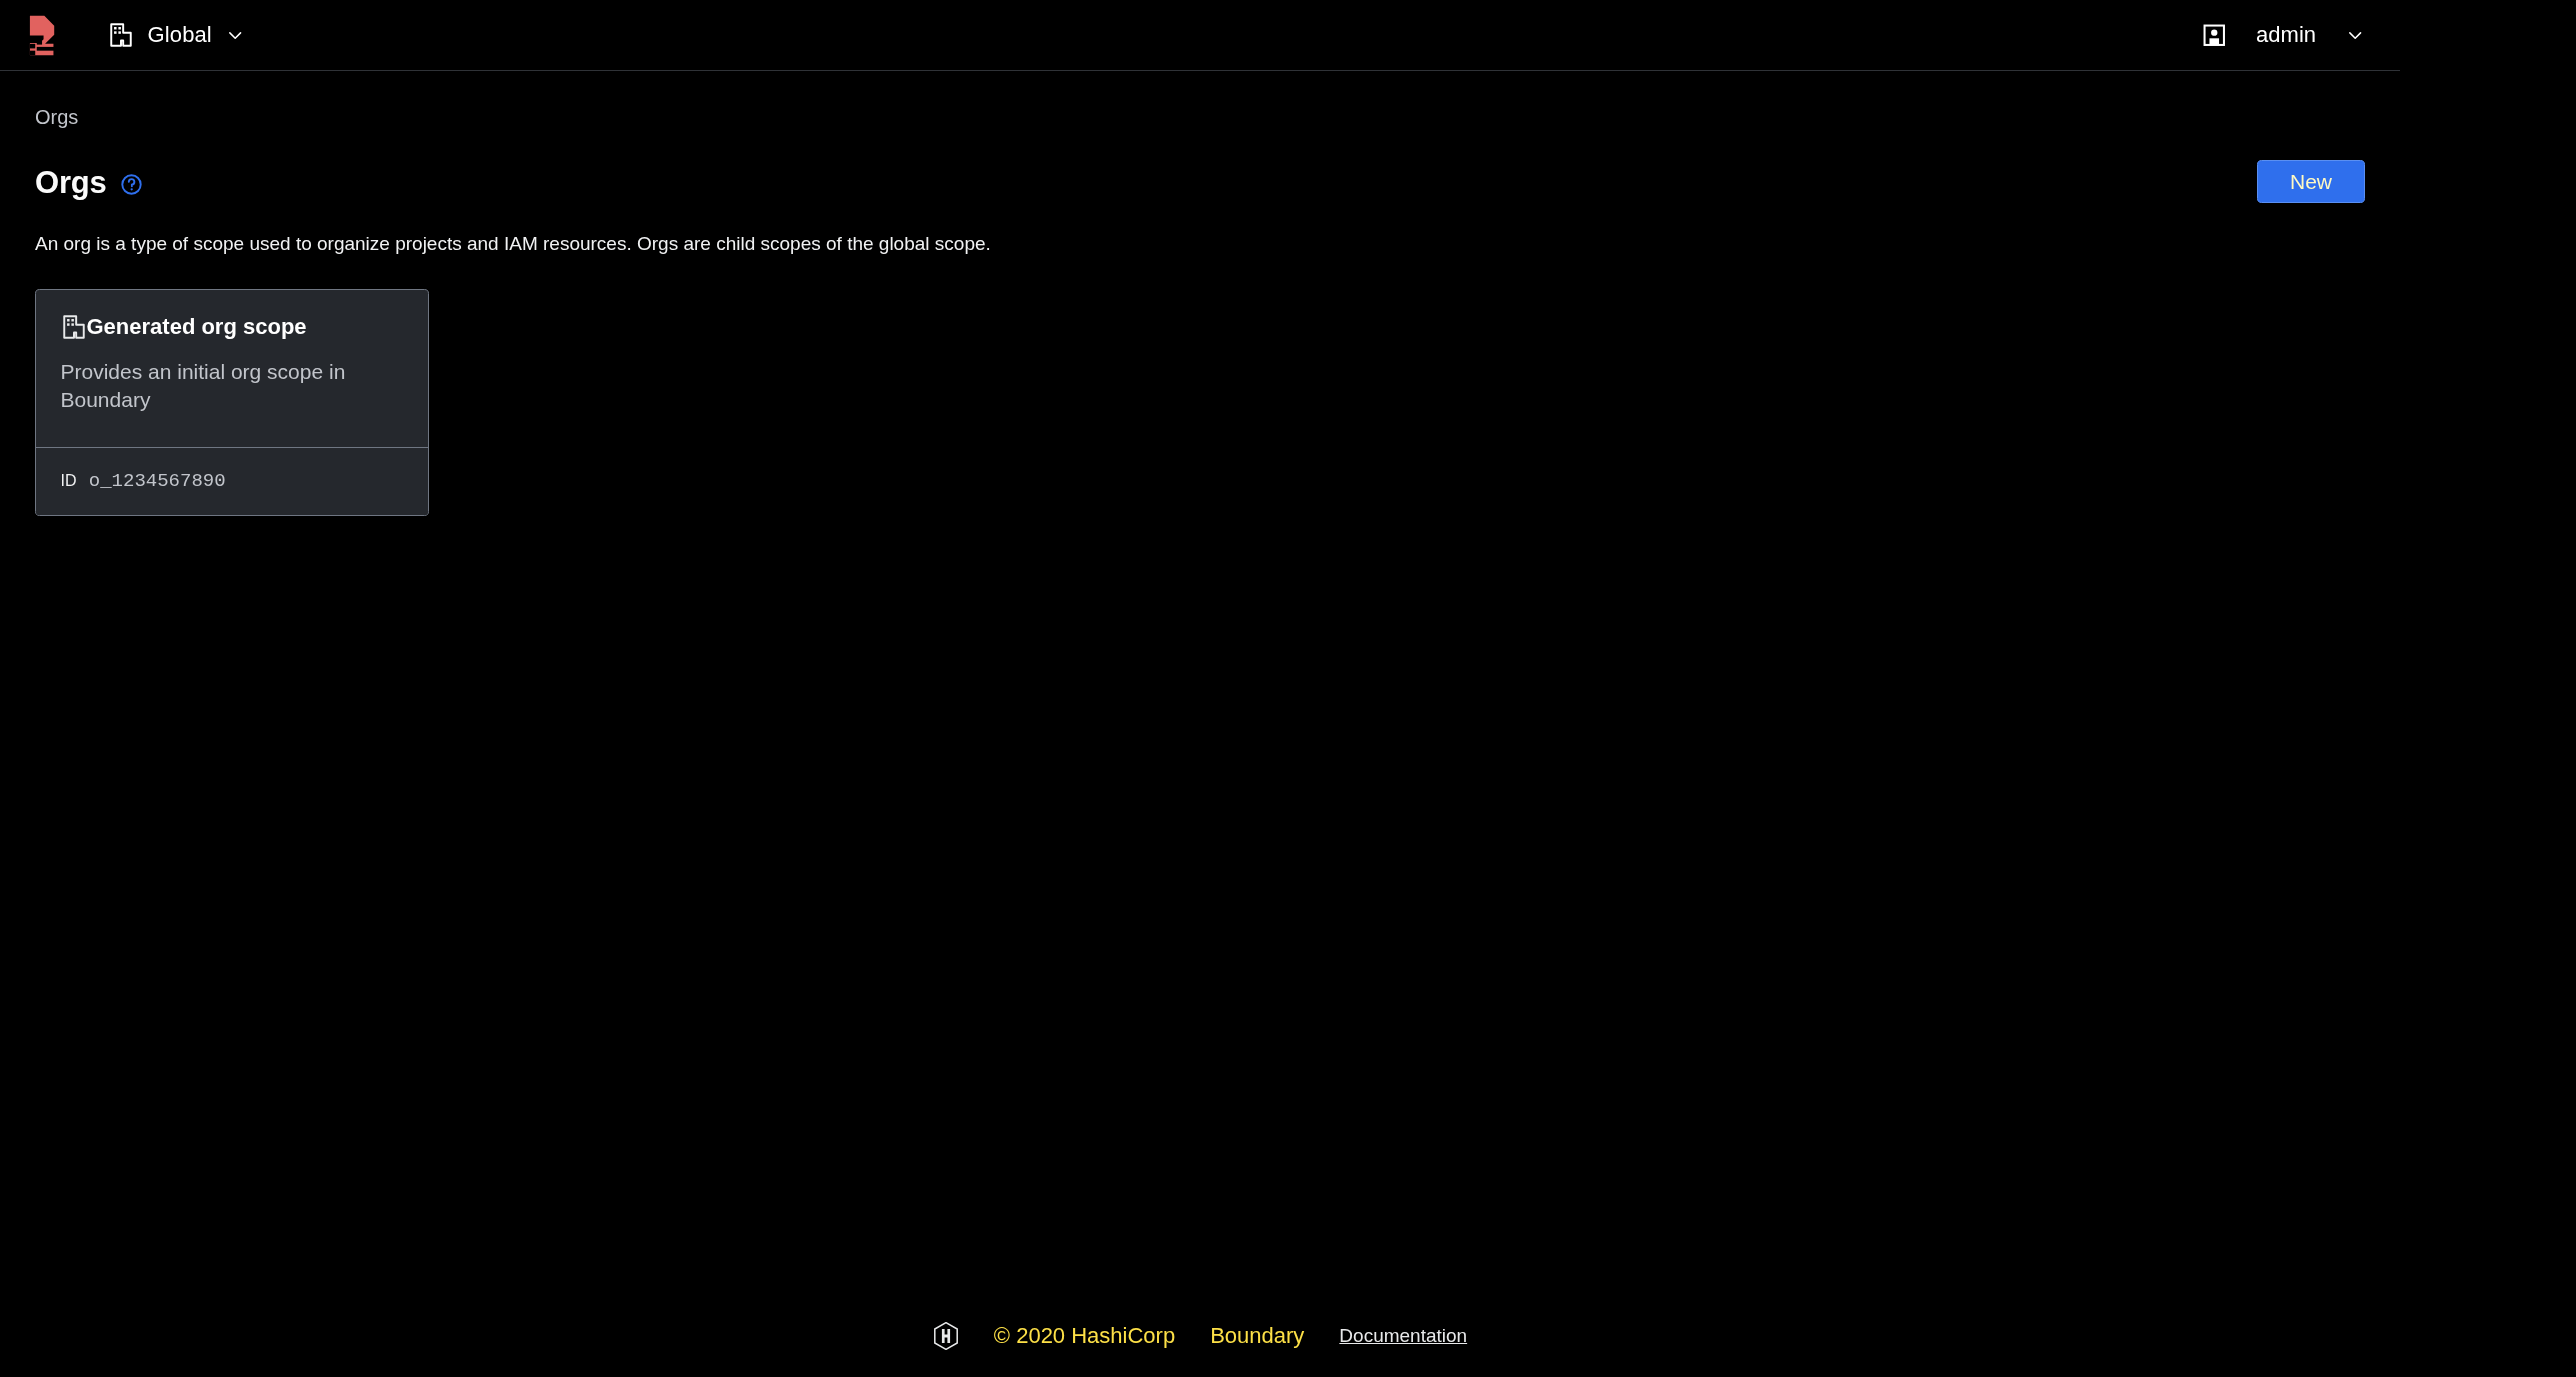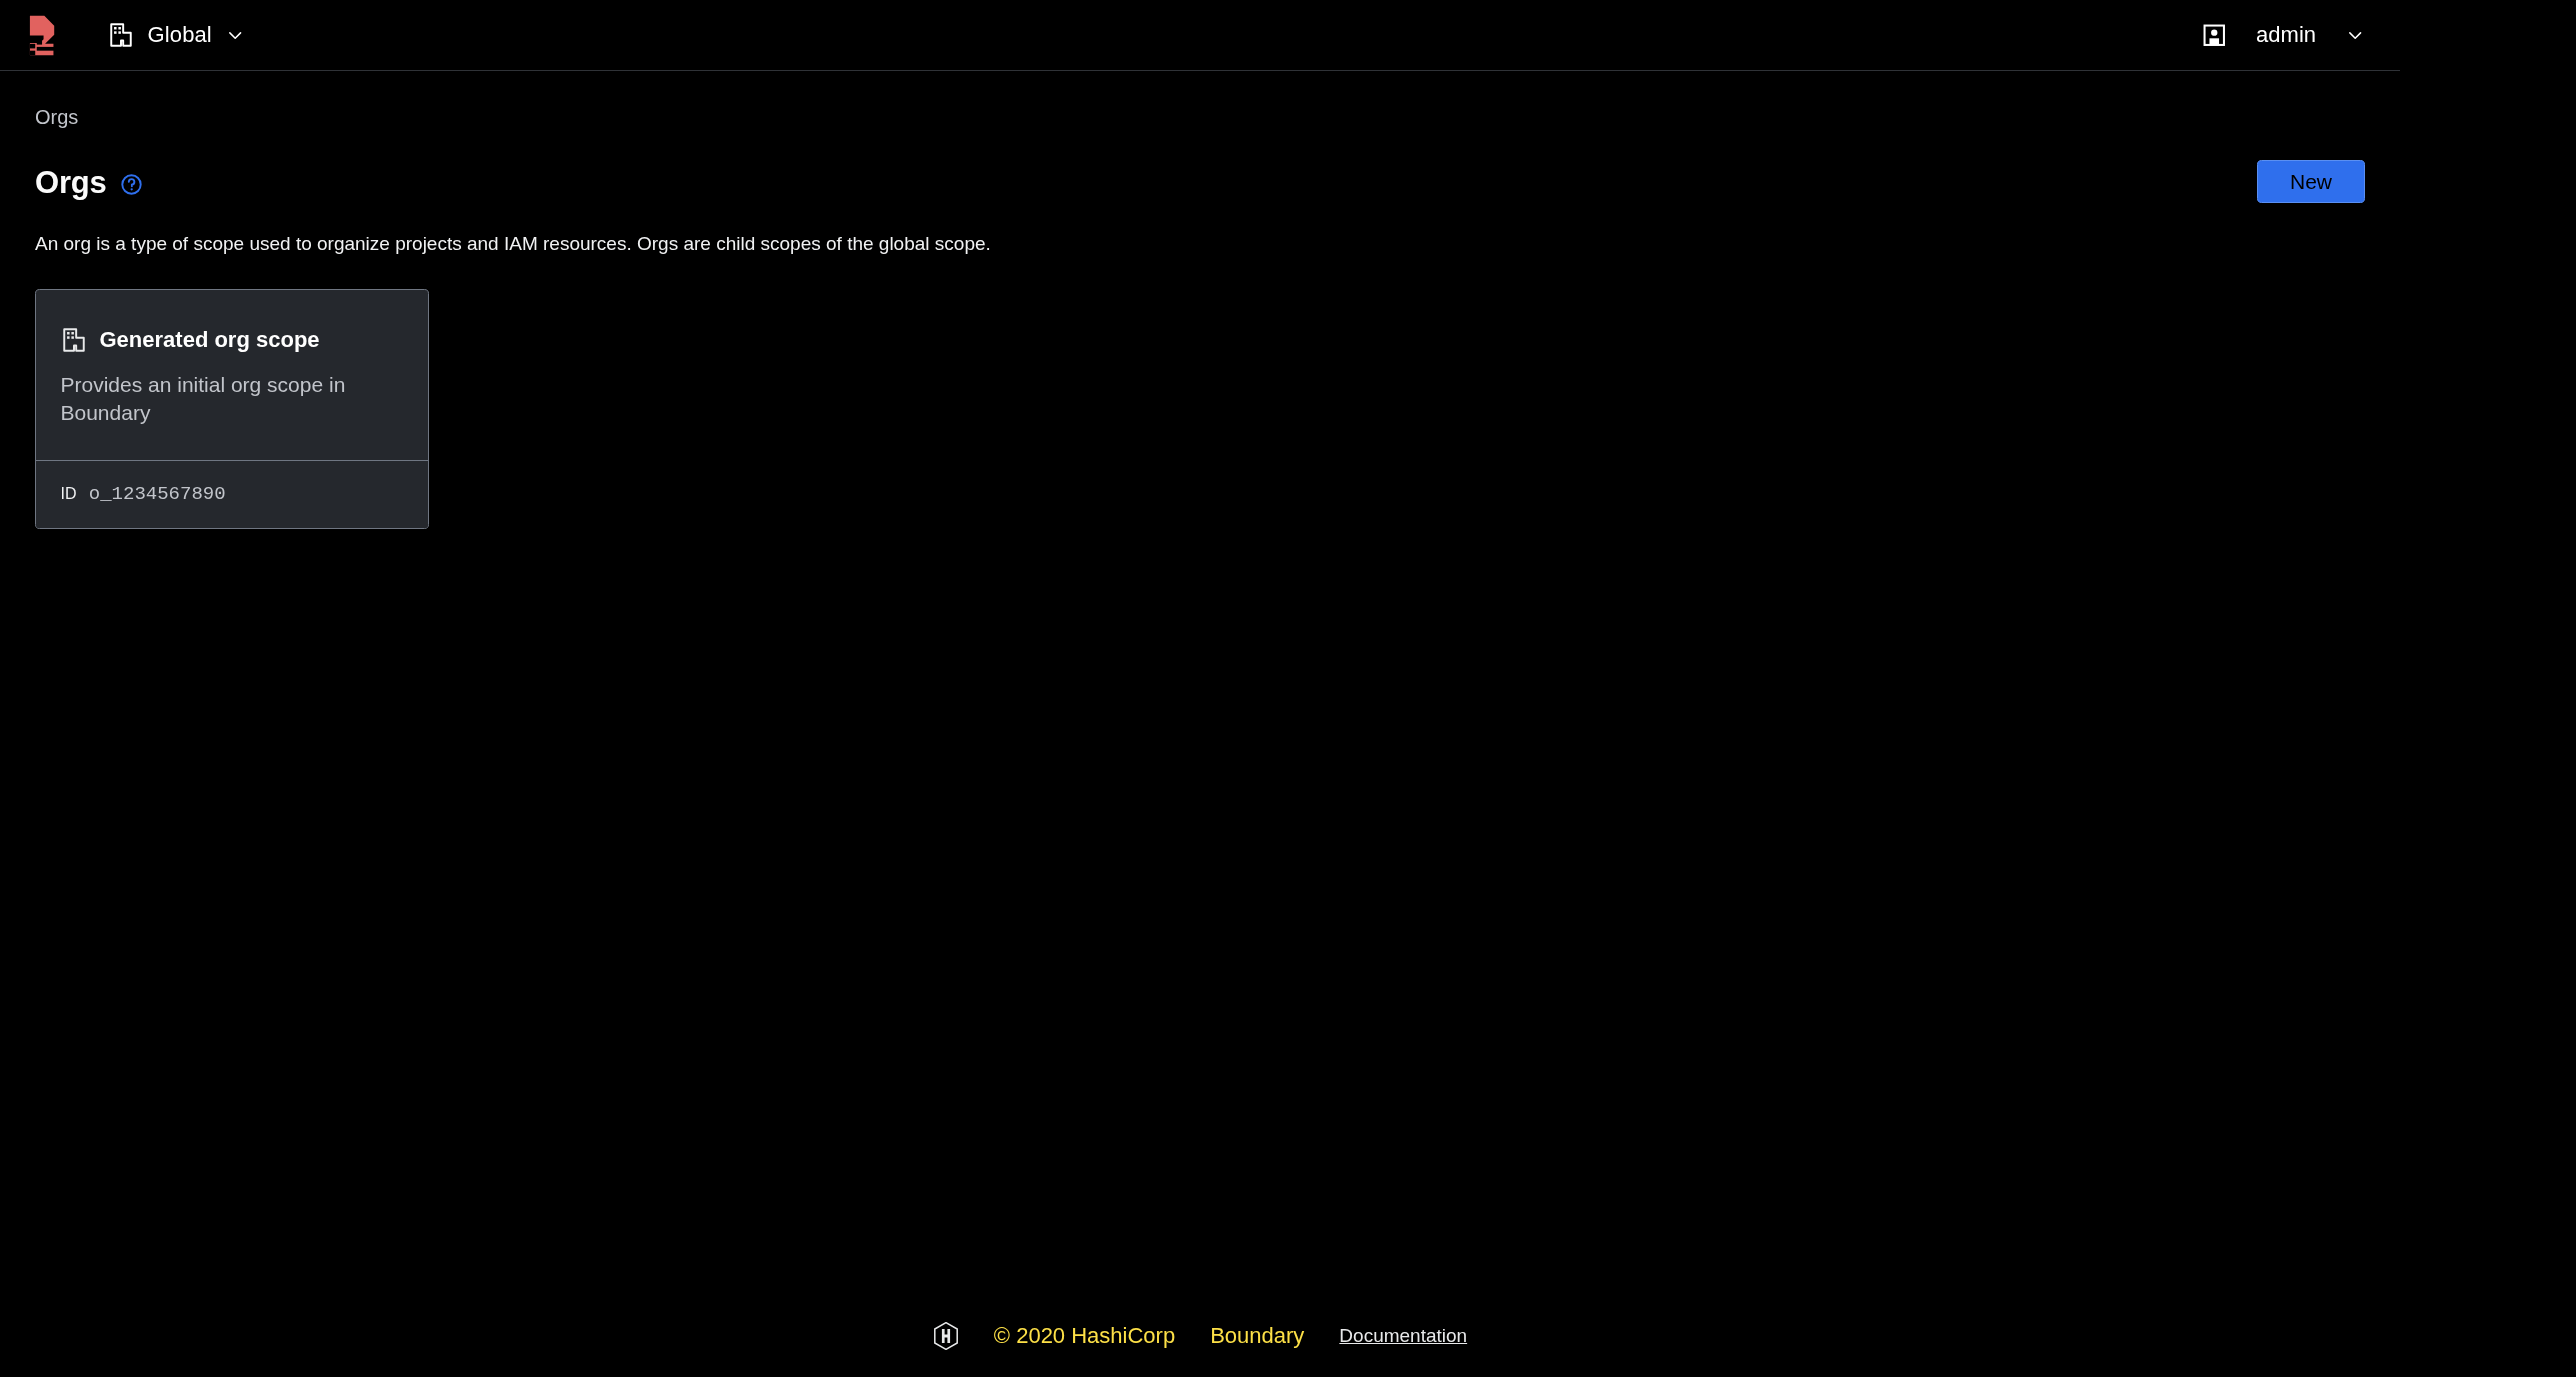--- a/index.html
+++ b/index.html
@@ -114,21 +114,21 @@
     display: block;
     margin-left: 13px;
     margin-top: 3.1px;
     cursor: pointer;
   }
 
   .title-spacer { flex: 1 1 auto; }
 
   .btn-new {
     background: #2f6fed;
-    color: #000000;
+    color: #fef9c3;
     border: 0.8px solid #5a8ff2;
     border-radius: 4.6px;
     font-size: 21px;
     font-family: "Liberation Sans", sans-serif;
     padding: 0 32px;
     height: 43px;
     line-height: 41px;
     cursor: pointer;
     margin-top: -3.8px;
   }
@@ -160,22 +160,20 @@
     overflow: hidden;
   }
 
   .org-card-body {
     padding: 24.5px 24.5px 32px 24.5px;
   }
 
   .org-card-head {
     display: flex;
     align-items: flex-start;
-    gap: 13px;
-    margin-top: 13px;
   }
 
   .org-card-head .card-icon {
     width: 26px;
     height: 26px;
     display: block;
     flex: 0 0 auto;
   }
 
   .org-card-title {

